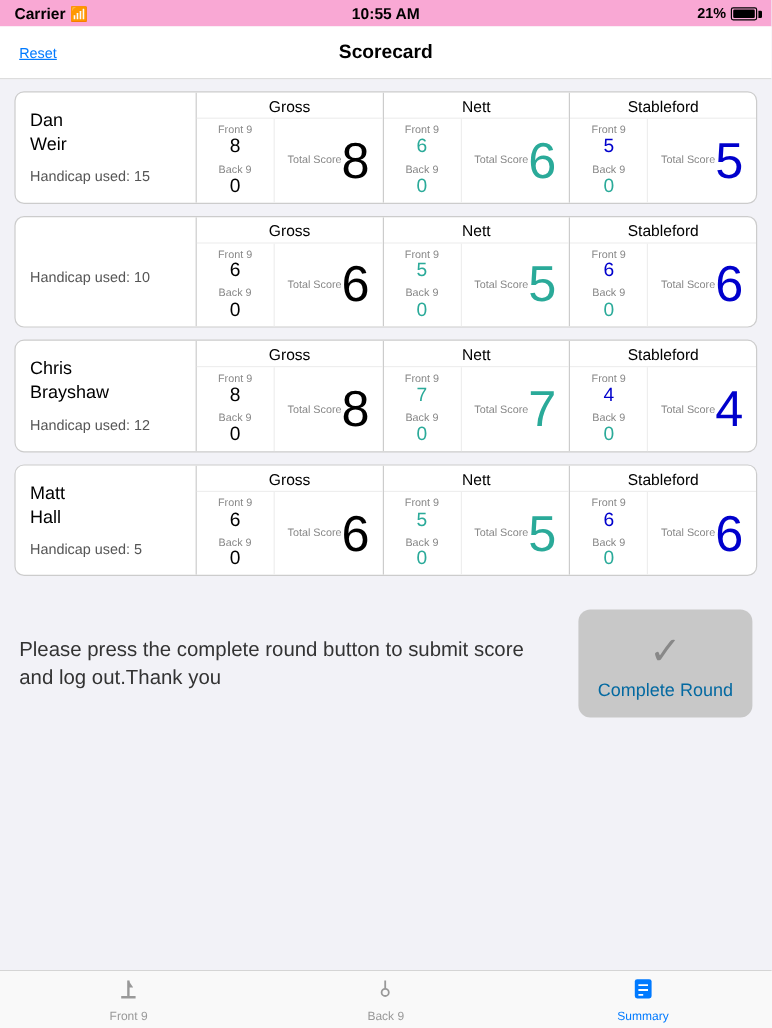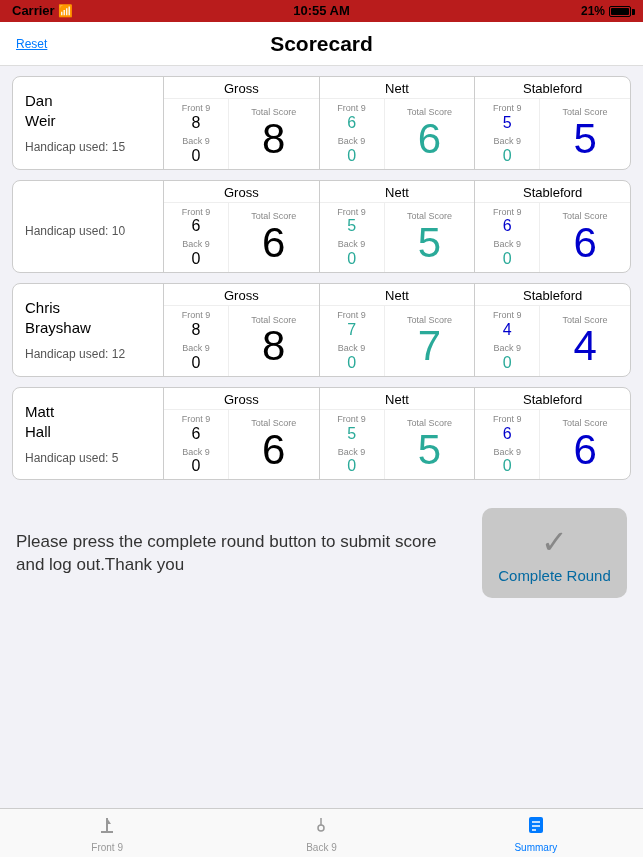--- a/index.html
+++ b/index.html
@@ -8,41 +8,41 @@
       background: #f2f2f7;
       width: 643px;
       min-height: 857px;
       position: relative;
       overflow-x: hidden;
     }
     
     .status-bar {
       display: flex;
       justify-content: space-between;
-      align-items: flex-end;
+      align-items: center;
       padding: 4px 12px;
-      background: #b91c1c;
+      background: #f9a8d4;
       font-size: 13px;
       font-weight: 600;
       height: 22px;
     }
     .status-bar-center { position: absolute; left: 50%; transform: translateX(-50%); font-size: 13px; font-weight: 600; }
     .status-bar-right { display: flex; align-items: center; gap: 4px; font-size: 12px; }
     
     .nav-bar {
       background: #fff;
       border-bottom: 1px solid #ddd;
       display: flex;
       align-items: center;
       justify-content: center;
       padding: 8px 16px;
       position: relative;
       height: 44px;
     }
-    .nav-title { font-size: 21px; font-weight: 600; }
+    .nav-title { font-size: 16px; font-weight: 600; }
     .nav-reset { position: absolute; left: 16px; color: #007aff; font-size: 12px; cursor: pointer; text-decoration: underline; }
     
     .main-content {
       padding: 10px 12px;
       background: #f2f2f7;
     }
     
     .player-card {
       background: #fff;
       border: 1px solid #ccc;
@@ -94,21 +94,21 @@
       justify-content: center;
       border-right: 1px solid #eee;
       padding: 4px 2px;
     }
     .sub-score:last-child { border-right: none; }
     .sub-score-label { font-size: 9px; color: #888; text-align: center; line-height: 1.2; }
     .sub-score-front { font-size: 16px; font-weight: 500; }
     .sub-score-back { font-size: 16px; font-weight: 500; }
     .total-score-cell {
       display: flex;
-      flex-direction: column;
+      flex-direction: row;
       align-items: center;
       justify-content: center;
       flex: 1.5;
     }
     .total-score-val { font-size: 42px; font-weight: 400; line-height: 1; }
     
     .gross-color { color: #000; }
     
     .bottom-section {
       display: flex;

